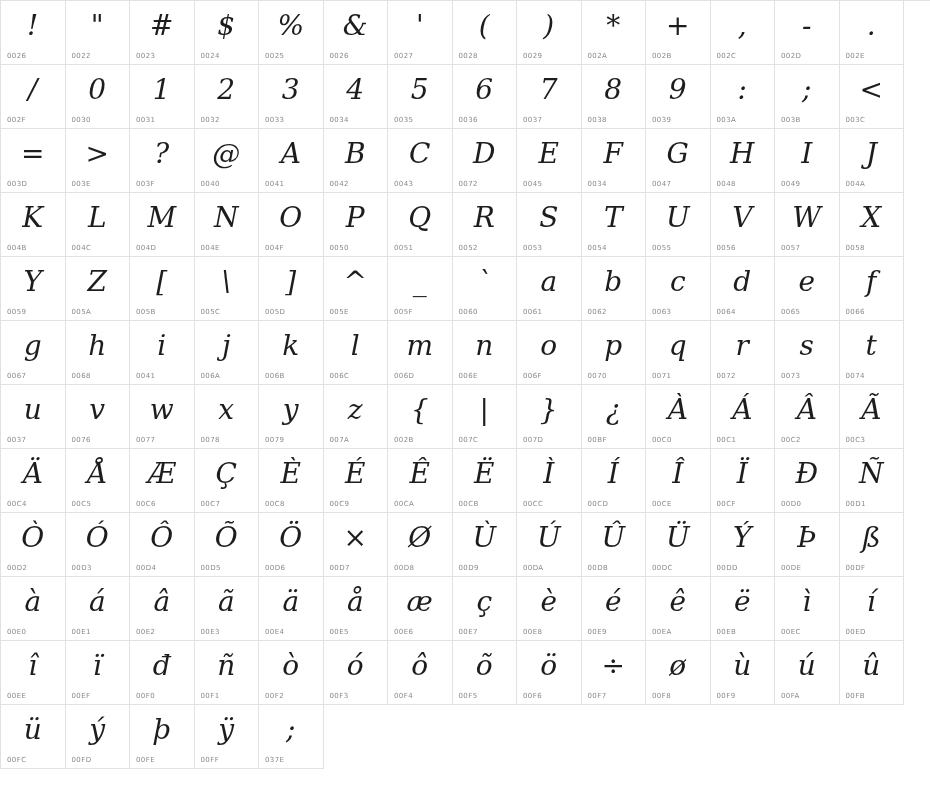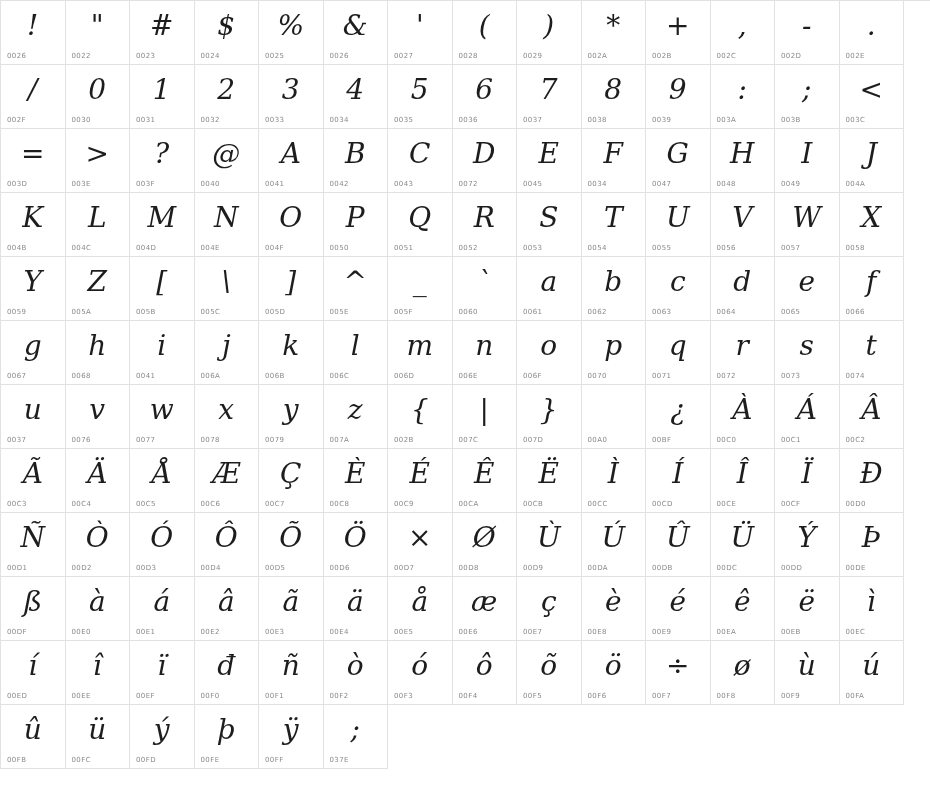--- a/index.html
+++ b/index.html
@@ -439,24 +439,20 @@
     </div>
     <div class="cell">
       <div class="glyph">|</div>
       <div class="code">007C</div>
     </div>
     <div class="cell">
       <div class="glyph">}</div>
       <div class="code">007D</div>
     </div>
     <div class="cell">
-      <div class="glyph"></div>
-      <div class="code">00A0</div>
-    </div>
-    <div class="cell">
       <div class="glyph">¿</div>
       <div class="code">00BF</div>
     </div>
     <div class="cell">
       <div class="glyph">À</div>
       <div class="code">00C0</div>
     </div>
     <div class="cell">
       <div class="glyph">Á</div>
       <div class="code">00C1</div>

